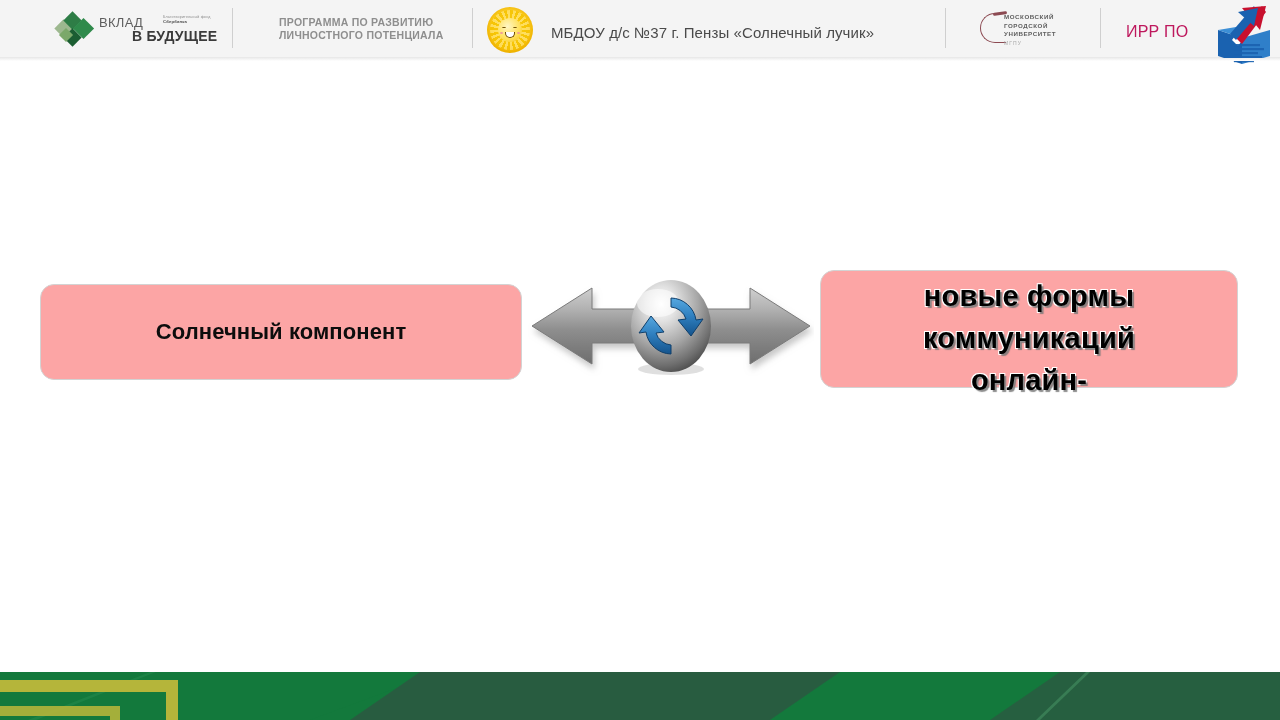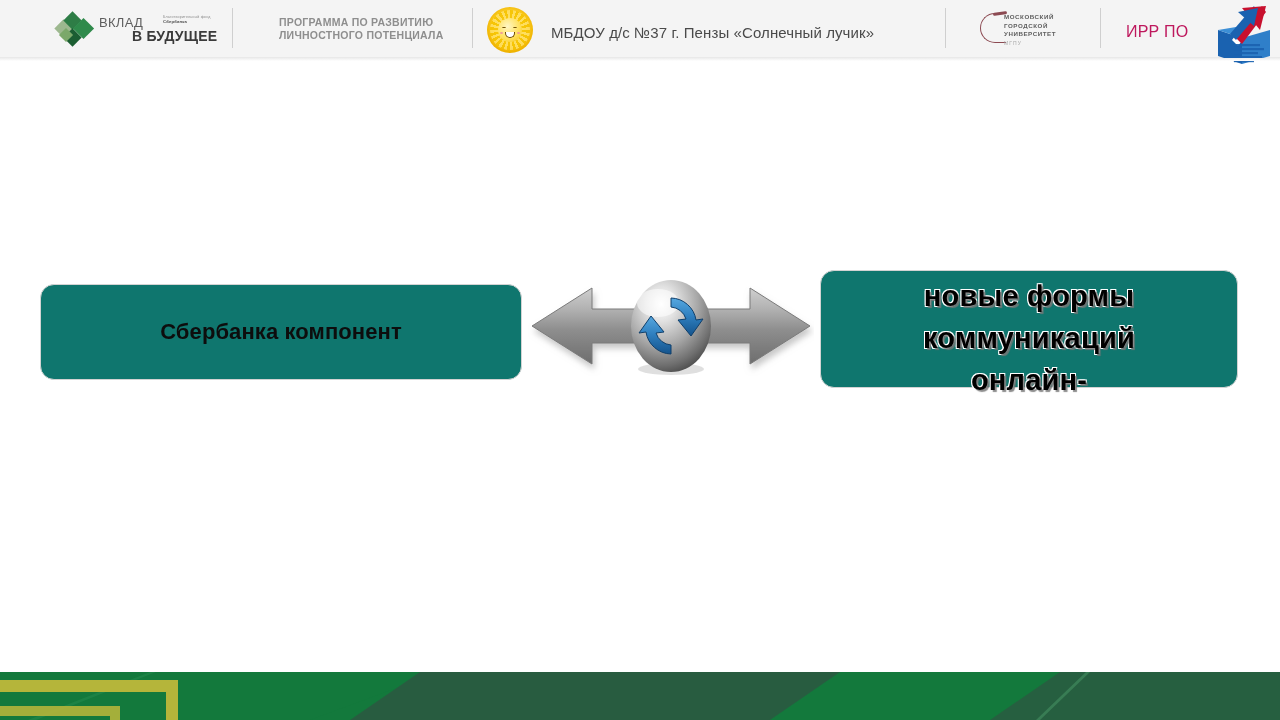--- a/index.html
+++ b/index.html
@@ -103,21 +103,21 @@
   
   #irr-label{
     position:absolute; left:1126px; top:23px;
     font-size:16px; color:#be185d; white-space:nowrap; letter-spacing:.2px;
   }
   #logo-irr { position:absolute; left:1212px; top:0px; width:64px; height:66px; }
 
   
   .node-box{
     position:absolute;
-    background:#0f766e;
+    background:#fca5a5;
     border:1.2px solid #d3d3d3;
     border-radius:14px;
   }
   #box-left{ left:40px; top:284px; width:482px; height:96px; }
   #box-left .label{
     position:absolute; left:0; right:0; top:34px; text-align:center;
     font-size:22px; font-weight:700; color:#0d0d0d; letter-spacing:.1px;
   }
   #box-right{ left:820px; top:270px; width:418px; height:118px; }
   #box-right .label{
@@ -215,21 +215,21 @@
         <rect x="22" y="48" width="30" height="2.2"></rect>
         <rect x="22" y="52" width="24" height="2.2"></rect>
         <rect x="22" y="56" width="28" height="2.2"></rect>
         <rect x="22" y="60" width="20" height="2.2"></rect>
       </g>
     </svg>
   </div>
 </div>
 
 <div class="node-box" id="box-left">
-  <div class="label">Сбербанка компонент</div>
+  <div class="label">Солнечный компонент</div>
 </div>
 
 <div id="arrow-wrap">
   <svg width="286" height="100" viewBox="0 0 286 100">
     <defs>
       <linearGradient id="gArrow" x1="0" y1="0" x2="0" y2="1">
         <stop offset="0%" stop-color="#cfcfcf"></stop>
         <stop offset="28%" stop-color="#b1b1b1"></stop>
         <stop offset="55%" stop-color="#8e8e8e"></stop>
         <stop offset="100%" stop-color="#6d6d6d"></stop>

